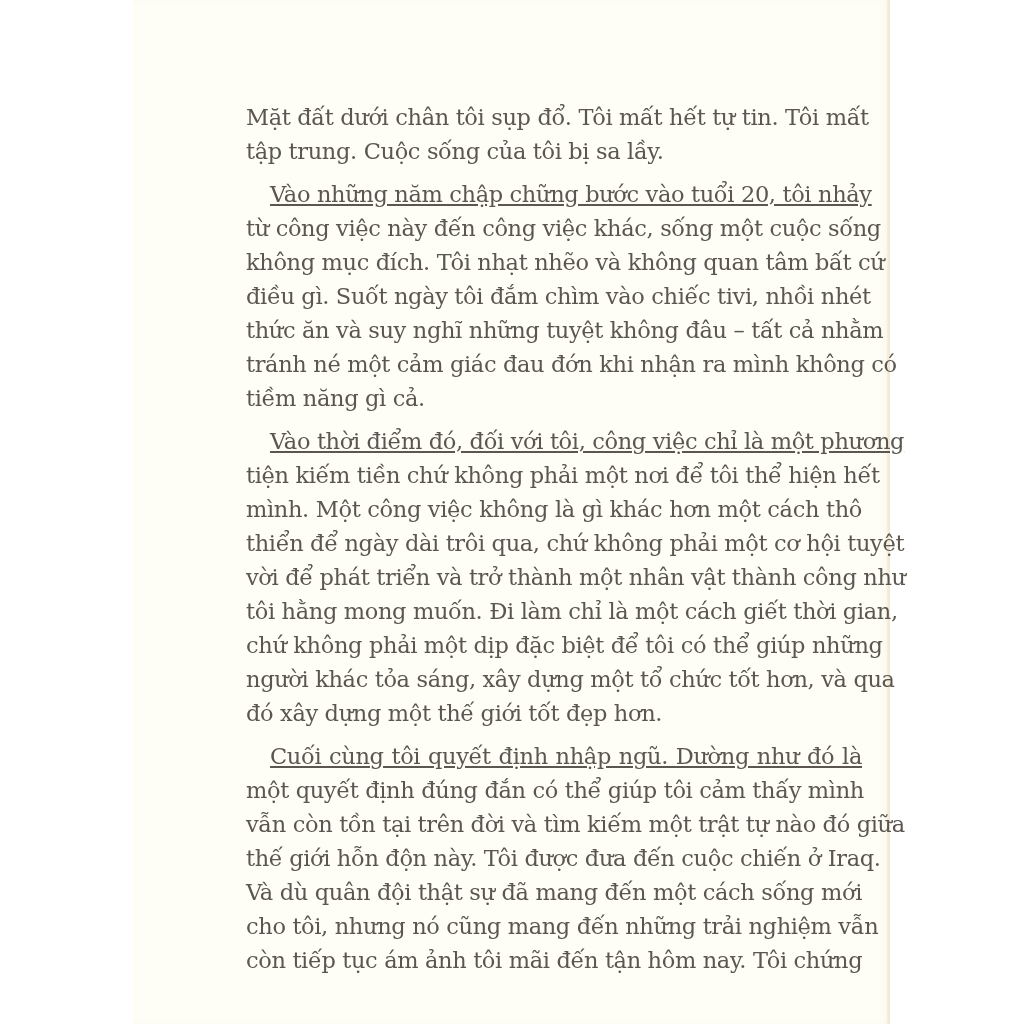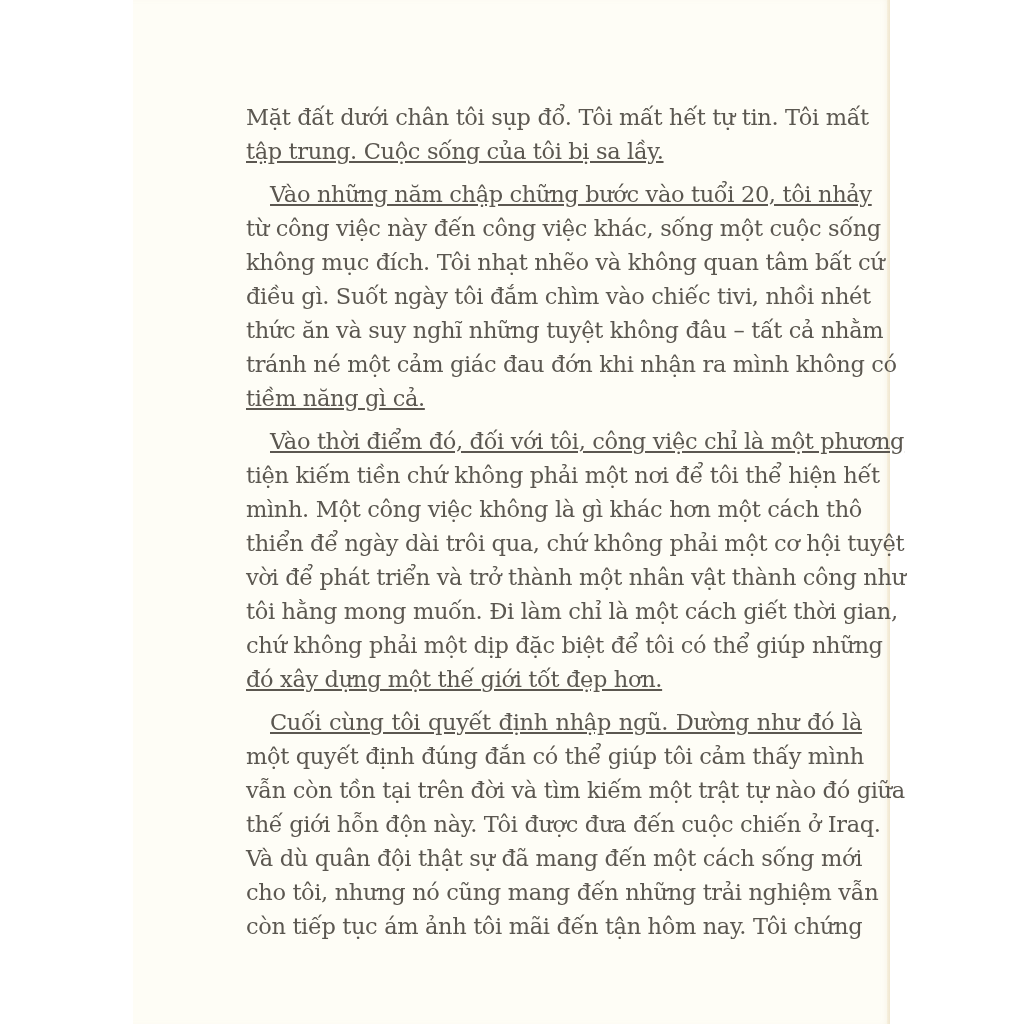--- a/index.html
+++ b/index.html
@@ -50,21 +50,20 @@
   }
   .line {
     display: block;
     white-space: nowrap;
     text-align: justify;
     text-align-last: justify;
     height: 34px;
   }
   .line.last {
     text-align-last: left;
-    text-decoration: underline;
   }
   .line.indent {
     padding-left: 24px;
     text-decoration: underline;
   }
 </style>
 </head>
 <body>
 
 <div class="scan">
@@ -89,20 +88,21 @@
       </div>
 
       <div class="para">
         <span class="line indent">Vào thời điểm đó, đối với tôi, công việc chỉ là một phương</span>
         <span class="line">tiện kiếm tiền chứ không phải một nơi để tôi thể hiện hết</span>
         <span class="line">mình. Một công việc không là gì khác hơn một cách thô</span>
         <span class="line">thiển để ngày dài trôi qua, chứ không phải một cơ hội tuyệt</span>
         <span class="line">vời để phát triển và trở thành một nhân vật thành công như</span>
         <span class="line">tôi hằng mong muốn. Đi làm chỉ là một cách giết thời gian,</span>
         <span class="line">chứ không phải một dịp đặc biệt để tôi có thể giúp những</span>
+        <span class="line">người khác tỏa sáng, xây dựng một tổ chức tốt hơn, và qua</span>
         <span class="line last">đó xây dựng một thế giới tốt đẹp hơn.</span>
       </div>
 
       <div class="para">
         <span class="line indent">Cuối cùng tôi quyết định nhập ngũ. Dường như đó là</span>
         <span class="line">một quyết định đúng đắn có thể giúp tôi cảm thấy mình</span>
         <span class="line">vẫn còn tồn tại trên đời và tìm kiếm một trật tự nào đó giữa</span>
         <span class="line">thế giới hỗn độn này. Tôi được đưa đến cuộc chiến ở Iraq.</span>
         <span class="line">Và dù quân đội thật sự đã mang đến một cách sống mới</span>
         <span class="line">cho tôi, nhưng nó cũng mang đến những trải nghiệm vẫn</span>

